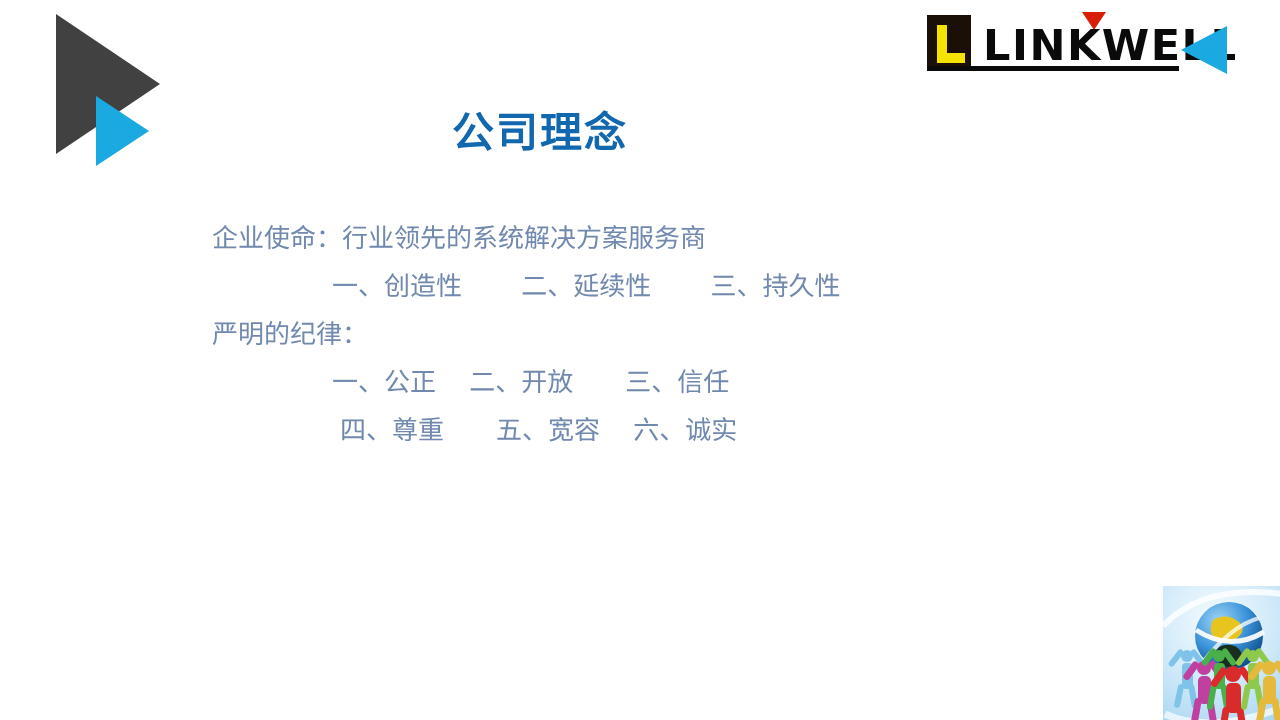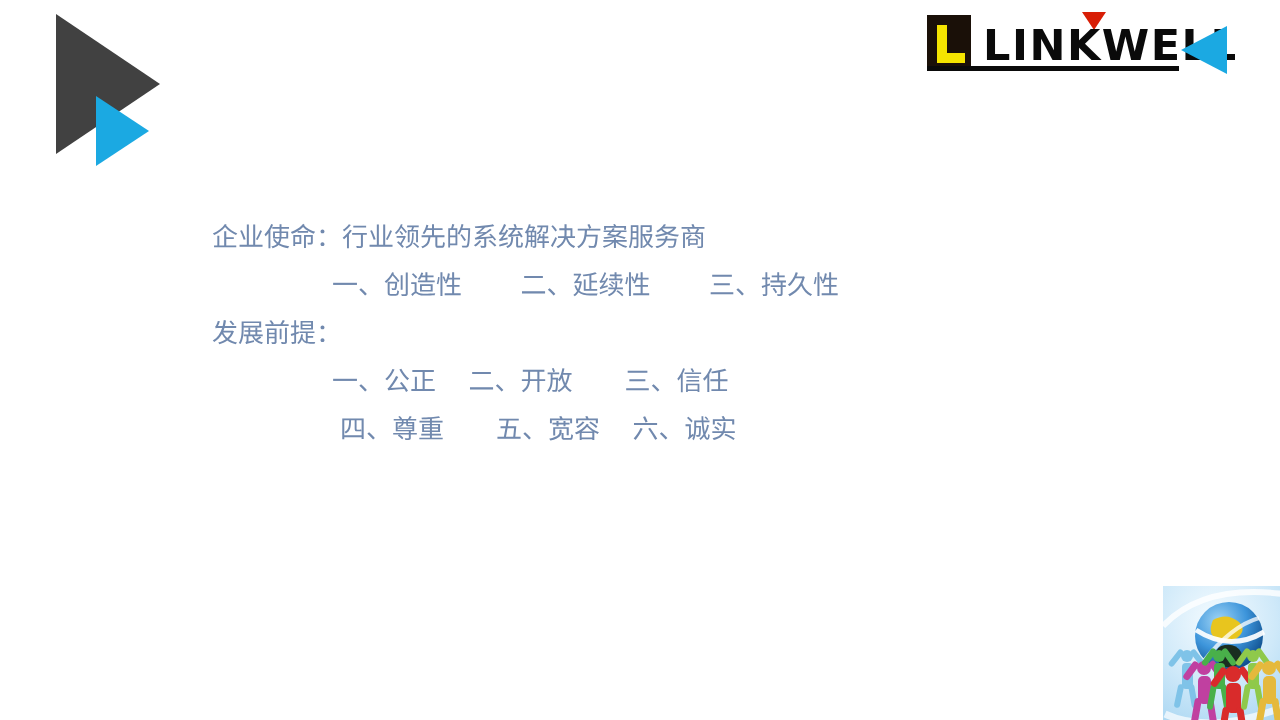--- a/index.html
+++ b/index.html
@@ -54,21 +54,21 @@
   }
 
   
   .body-block {
     position: absolute;
     left: 212px;
     top: 214px;
     width: 940px;
   }
   .line {
-    font-family: Liberation Serif, serif;
+    font-family: Liberation Sans, sans-serif;
     font-size: 26px;
     line-height: 48px;
     color: #7189AE;
     white-space: pre;
   }
   .line.lvl1 {
     text-indent: 0px;
   }
   .line.lvl2 {
     text-indent: 120px;
@@ -109,25 +109,26 @@
       <polygon points="157,4 181,4 169,22" fill="#D81E06"></polygon>
 
       <text x="58" y="52" font-family="'DejaVu Sans','Liberation Sans',sans-serif" font-size="43" font-weight="bold" letter-spacing="1.5" fill="#0A0A0A">LINKWELL</text>
 
       <rect x="2" y="58" width="252" height="5" fill="#0A0A0A"></rect>
 
       <polygon points="302,18 302,66 256,42" fill="#1BA9E2"></polygon>
     </svg>
   </div>
 
+  <div class="title">公司理念</div>
 
   <div class="body-block">
     <div class="line lvl1">企业使命：行业领先的系统解决方案服务商</div>
     <div class="line lvl2">一、创造性　　 二、延续性　　 三、持久性</div>
-    <div class="line lvl1">发展前提：</div>
+    <div class="line lvl1">严明的纪律：</div>
     <div class="line lvl2">一、公正　 二、开放　　三、信任</div>
     <div class="line lvl2b">四、尊重　　五、宽容　 六、诚实</div>
   </div>
 
   <div class="teamwork-pic">
     <svg width="130" height="140" viewBox="0 0 130 140" xmlns="http://www.w3.org/2000/svg">
       <defs>
         <radialGradient id="bgg" cx="40%" cy="25%" r="85%">
           <stop offset="0%" stop-color="#f4fbff"></stop>
           <stop offset="55%" stop-color="#cfe9f9"></stop>

